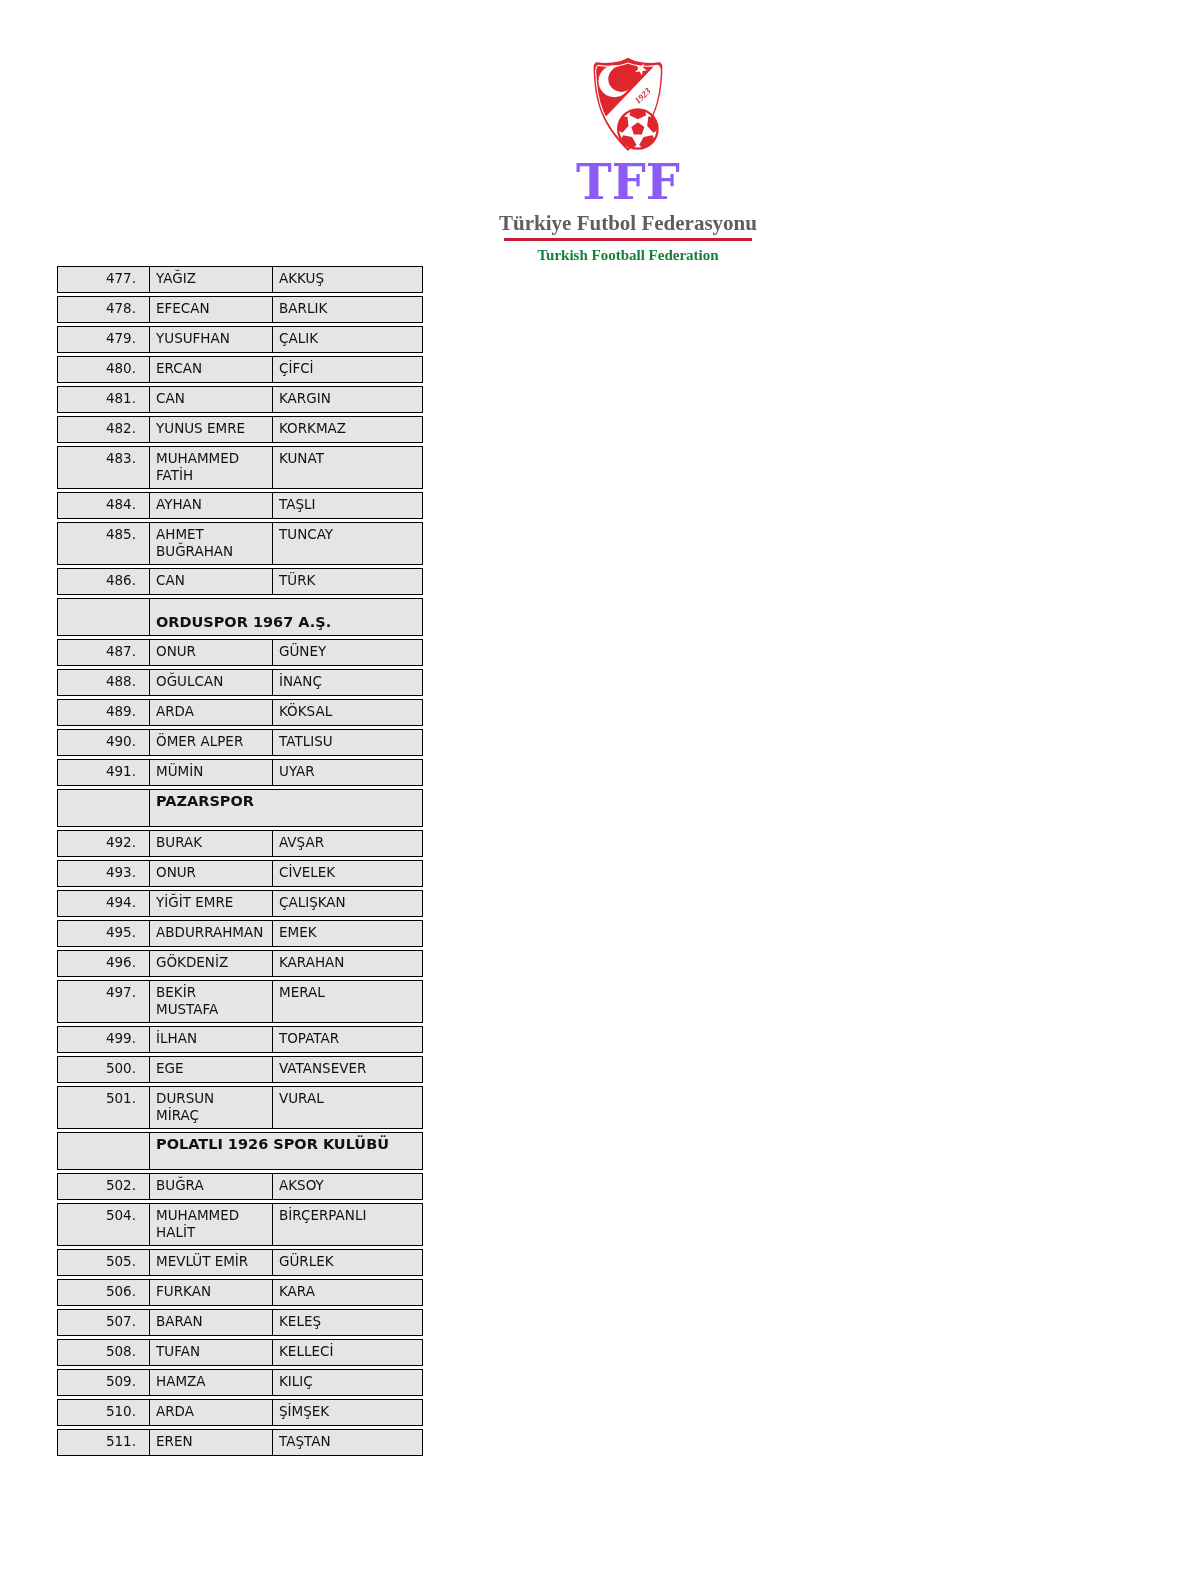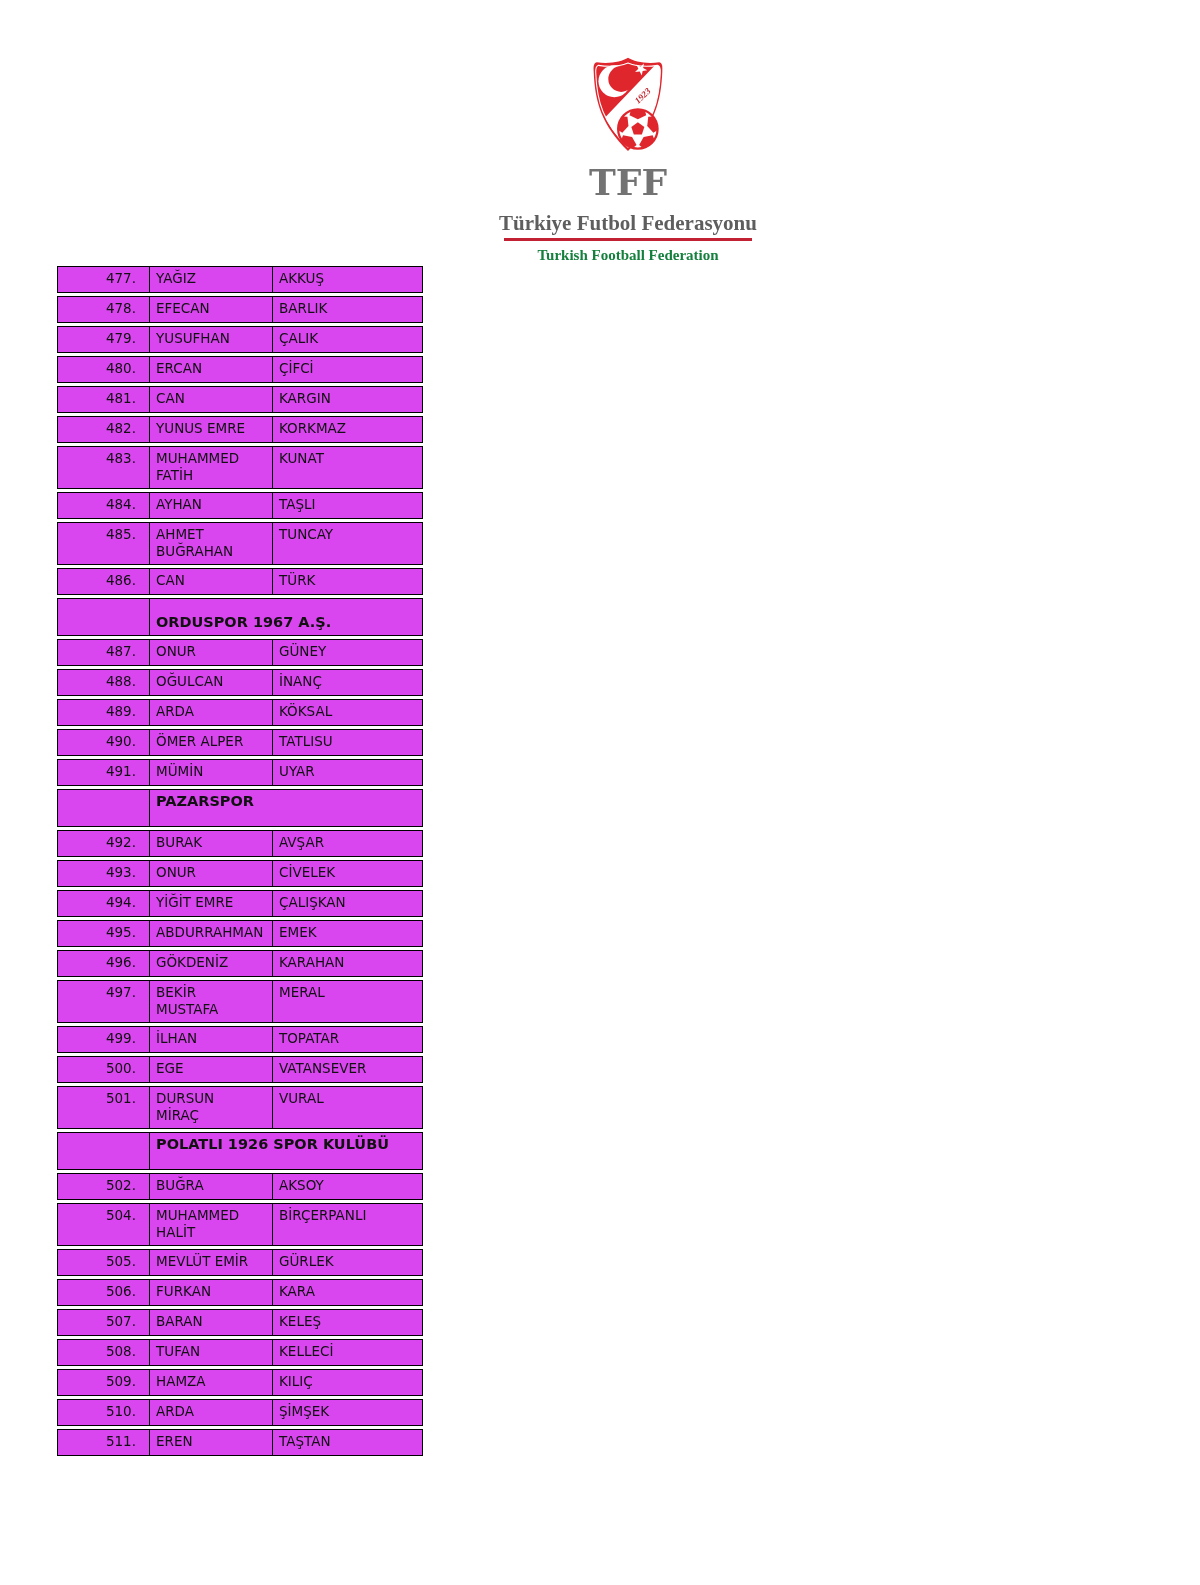--- a/index.html
+++ b/index.html
@@ -18,24 +18,24 @@
     position: absolute;
     left: 498px; top: 54px;
     width: 260px;
     text-align: center;
   }
   .crest { display: block; margin: 0 auto; }
   .tff-word {
     margin-top: 8px;
     font-family: "DejaVu Serif", "Liberation Serif", serif;
     font-weight: bold;
-    font-size: 36px;
+    font-size: 48px;
     line-height: 40px;
     letter-spacing: 0px;
-    color: #737373;
+    color: #8b5cf6;
   }
   .fed-tr {
     margin-top: 8px;
     font-family: "Liberation Serif", "DejaVu Serif", serif;
     font-weight: bold;
     font-size: 21px;
     line-height: 26px;
     color: #5e5e5e;
     white-space: nowrap;
   }
@@ -56,21 +56,21 @@
   
   .roster {
     position: absolute;
     left: 57px; top: 266px;
     width: 366px;
   }
   .row {
     display: flex;
     border: 1.5px solid #000;
     margin-bottom: 3px;
-    background: #d946ef;
+    background: #e5e5e5;
   }
   .player-row { min-height: 27px; }
   .club-row   { min-height: 38px; justify-content: flex-end; }
   .cell {
     padding: 3px 6px 4px 6px;
     font-size: 13.5px;
     line-height: 17px;
     white-space: pre-line;
   }
   .cell.num {

